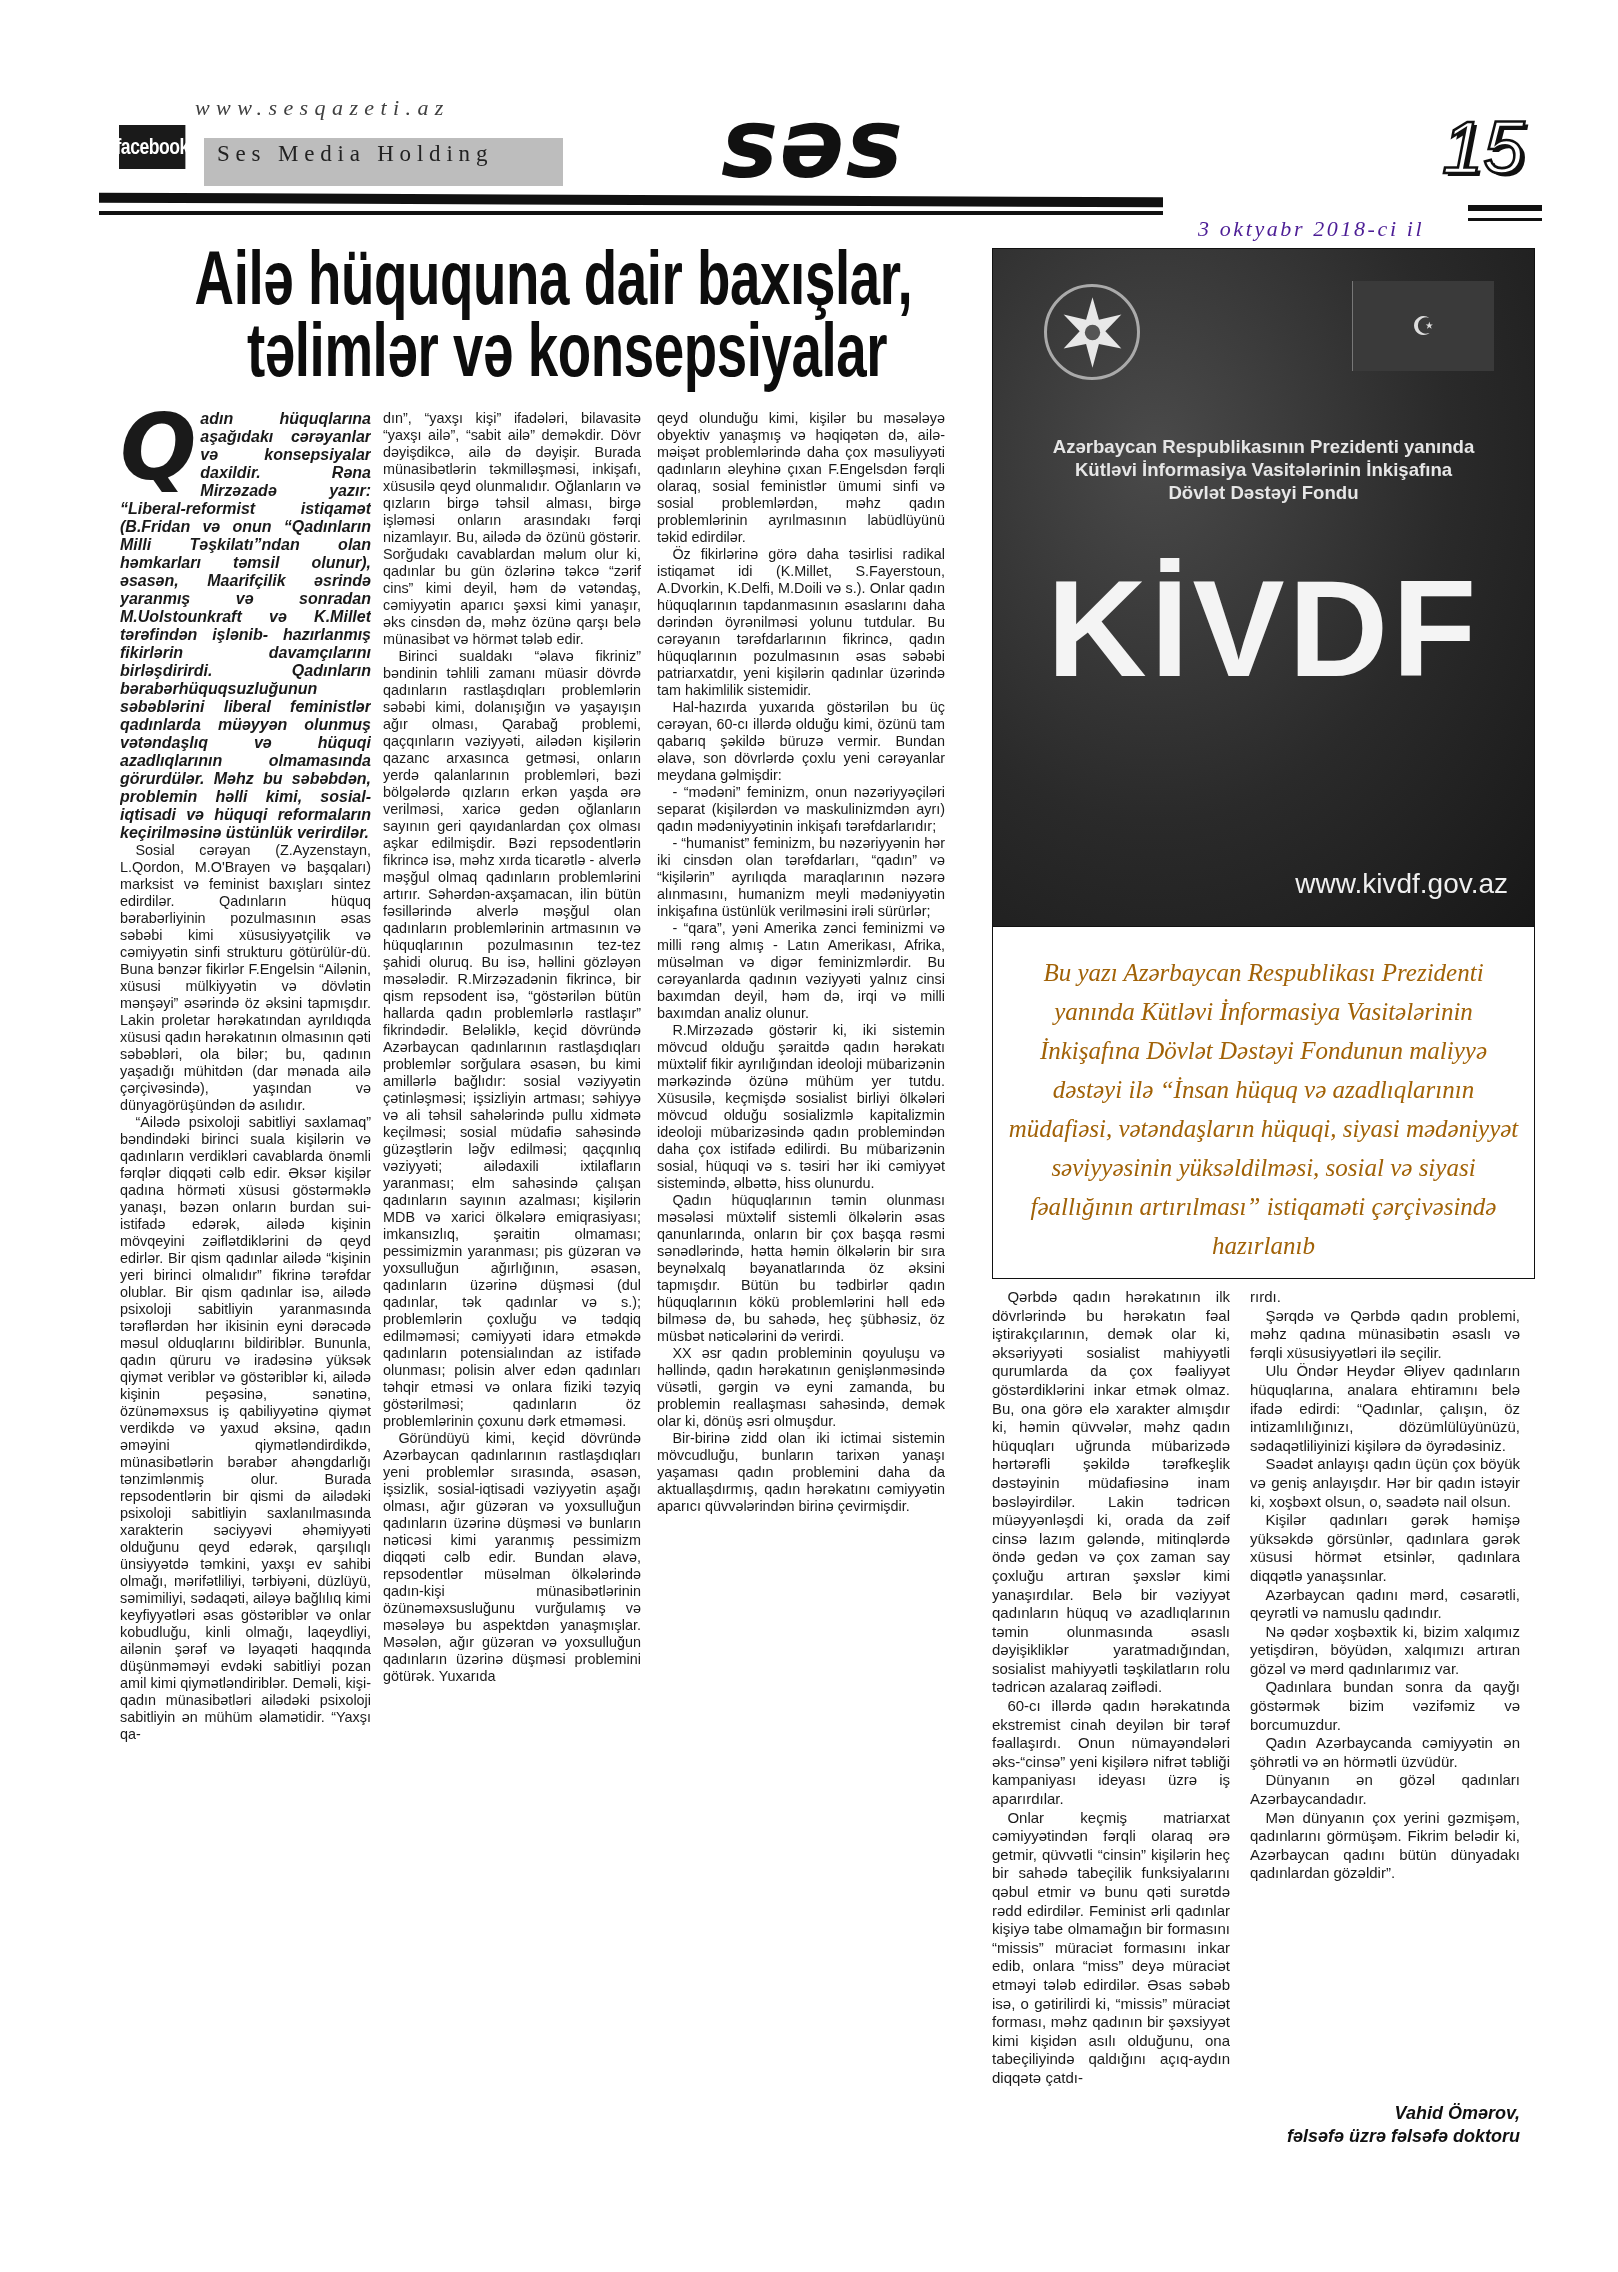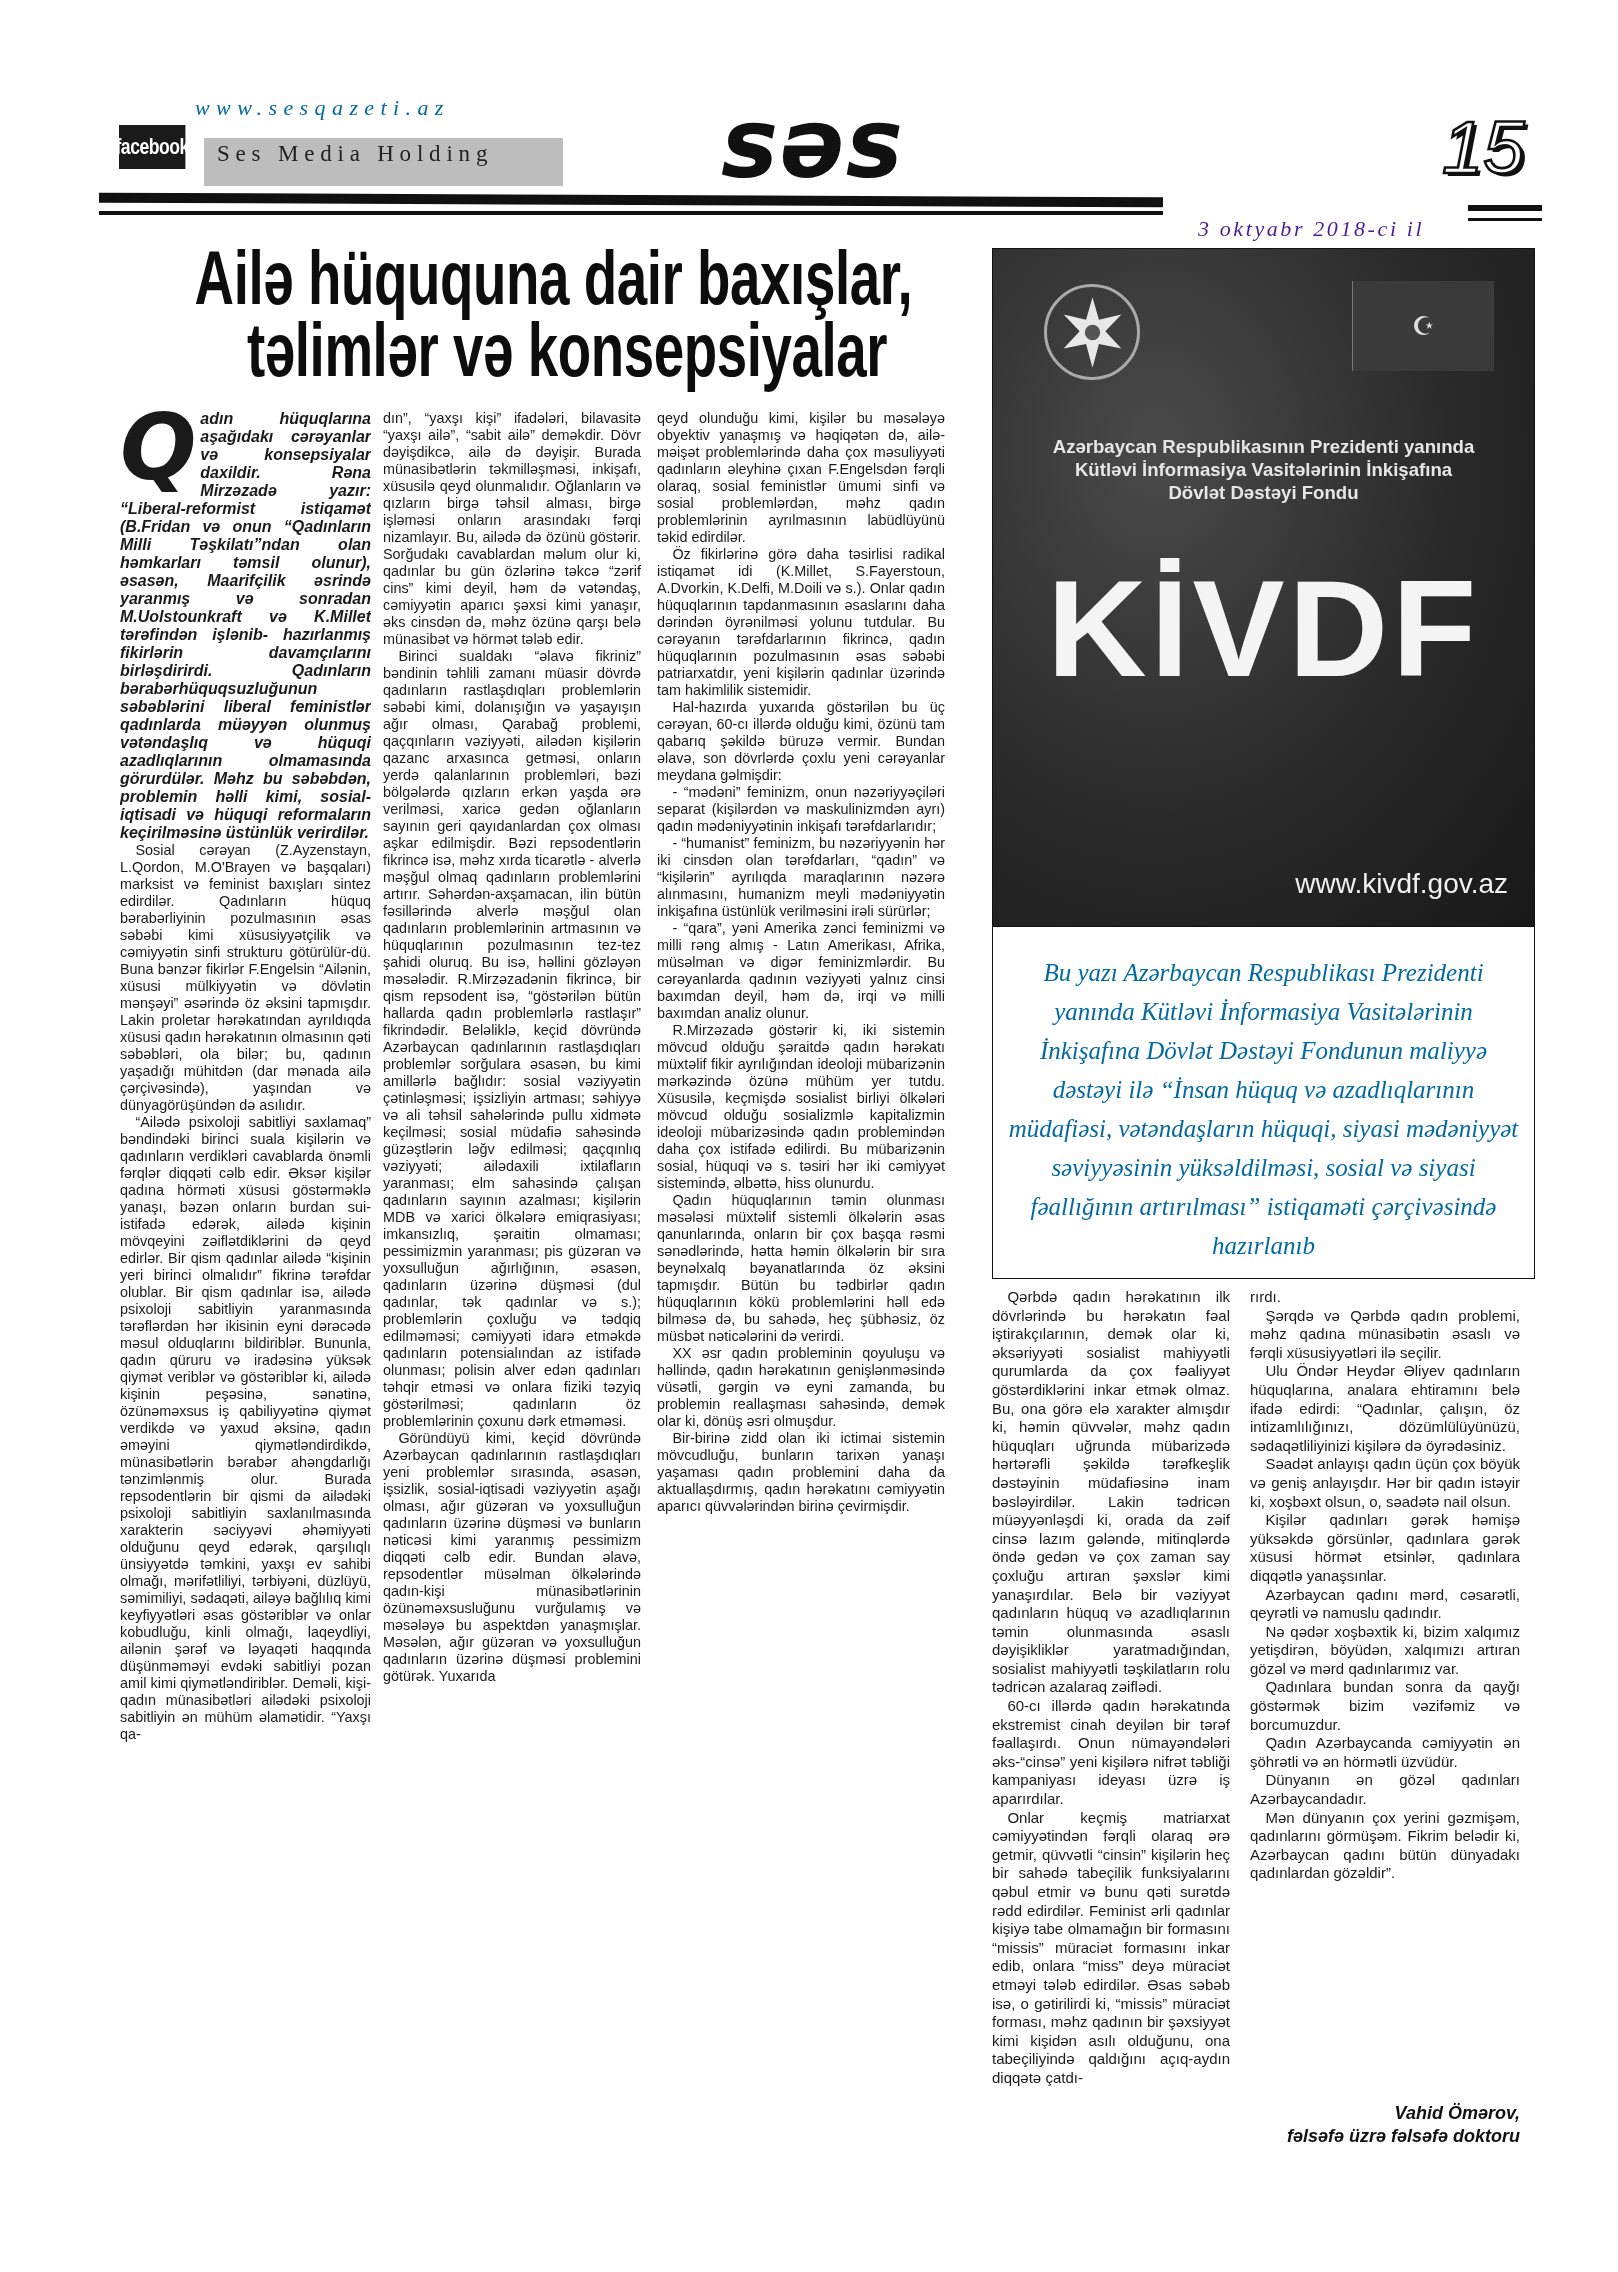--- a/index.html
+++ b/index.html
@@ -1,35 +1,35 @@
 <!DOCTYPE html>
 <html style="font-size:10.3px"><head>
 <meta charset="utf-8">
 <style>
   html, body { margin:0; padding:0; background:#ffffff; }
   body { width:1619px; height:2273px; position:relative; overflow:hidden; font-family:"Liberation Sans", sans-serif; color:#111; }
   .abs { position:absolute; }
-  .website { left:195px; top:95px; font-family:"Liberation Serif", serif; font-style:italic; font-size:22px; letter-spacing:6.4px; color:#0369a1; }
+  .website { left:195px; top:95px; font-family:"Liberation Serif", serif; font-style:italic; font-size:22px; letter-spacing:6.4px; color:#404040; }
   .fb { left:119px; top:125px; width:83px; height:44px; background:#1a1a1a; color:#fff; font-weight:bold; font-size:22px; display:flex; align-items:center; justify-content:center; letter-spacing:-0.6px; font-family:"Liberation Sans Narrow","Liberation Sans", sans-serif; transform:scaleX(0.8); transform-origin:left center; }
   .holding { left:204px; top:138px; width:359px; height:48px; background:#bdbdbd; font-family:"Liberation Serif", serif; font-size:23px; letter-spacing:5.8px; color:#222; line-height:32px; padding-left:13px; box-sizing:border-box; }
   .logo { left:721px; top:96px; font-size:96px; font-weight:900; font-style:italic; letter-spacing:1.3px; line-height:96px; font-family:"DejaVu Sans", sans-serif; color:#111; }
   .pagenum { left:1442px; top:109px; font-size:74px; font-weight:400; font-style:italic; color:#fff; -webkit-text-stroke:2.6px #111; text-shadow:3.8px 2.6px 0 #111; line-height:77px; }
   .rule1 { left:99px; top:195px; width:1064px; height:10.3px; background:#111; transform:skewY(0.25deg); }
   .rule2 { left:99px; top:211px; width:1064px; height:3.8px; background:#111; }
   .date { left:1198px; top:199px; font-family:"Liberation Serif", serif; font-style:italic; font-size:22px; letter-spacing:2.6px; color:#4c1d95;margin-top:17px; }
   .rule3 { left:1468px; top:205px; width:74px; height:6.4px; background:#111; }
   .rule4 { left:1468px; top:218px; width:74px; height:3.2px; background:#111; }
   .title { left:138px; top:242px; width:833px; text-align:center; font-family:"Liberation Sans", sans-serif; font-weight:bold; font-size:76px; line-height:72px; letter-spacing:-0.6px; transform:scaleX(0.72); transform-origin:left top; width:1154px; color:#0d0d0d; }
   .ad { left:992px; top:248px; width:543px; height:679px; background:radial-gradient(ellipse at 30% 30%, #4a4a4a 0%, #2a2a2a 55%, #181818 100%); border:1.9px solid #111; box-sizing:border-box; }
   .emblem { left:51px; top:35px; width:96px; height:96px; border-radius:50%; border:3.2px solid #aaa; box-sizing:border-box; display:flex; align-items:center; justify-content:center; color:#eee; font-size:70px; line-height:1; }
   .flag { left:359px; top:32px; width:141px; height:90px; background:#3a3a3a; border-left:1.9px solid #777; display:flex; align-items:center; justify-content:center; color:#ddd; font-size:26px; }
   .ad-sub { left:0; top:186px; width:100%; text-align:center; color:#e6e6e6; font-weight:bold; font-size:18.6px; line-height:23px; }
   .ad-big { left:0; top:282px; width:100%; text-align:center; color:#f4f4f4; font-weight:bold; font-size:138px; line-height:147px; letter-spacing:3.8px;margin-top:24px; }
   .ad-url { right:26px; bottom:26px; color:#f0f0f0; font-size:28px; }
-  .caption { left:992px; top:927px; width:543px; height:352px; border:1.9px solid #111; border-top:none; box-sizing:border-box; font-family:"Liberation Serif", serif; font-style:italic; font-size:25px; line-height:39px; text-align:center; padding:26px 13px 0 13px; color:#0369a1; }
+  .caption { left:992px; top:927px; width:543px; height:352px; border:1.9px solid #111; border-top:none; box-sizing:border-box; font-family:"Liberation Serif", serif; font-style:italic; font-size:25px; line-height:39px; text-align:center; padding:26px 13px 0 13px; color:#a16207; }
   .col { font-size:14.4px; line-height:17px; text-align:justify; color:#1a1a1a; }
   .col p { margin:0; text-indent:15.4px; }
   .col p.noind { text-indent:0; }
   .lead { font-weight:bold; font-style:italic; }
   .dropcap { float:left; font-size:90px; line-height:70px; font-weight:900; font-style:italic; margin:2.6px 3.8px 0 0; font-family:"DejaVu Sans", sans-serif; }
   .c1 { left:120px; top:410px; width:251px; height:1788px; overflow:hidden; }
   .c2 { left:383px; top:410px; width:258px; height:1788px; overflow:hidden; }
   .c3 { left:657px; top:410px; width:288px; height:1788px; overflow:hidden; }
   .c4 { left:992px; top:1288px; width:238px; height:910px; overflow:hidden; font-family:"Liberation Sans", sans-serif; transform-origin:left top; }
   .c5 { left:1250px; top:1288px; width:270px; height:705px; overflow:hidden; }

